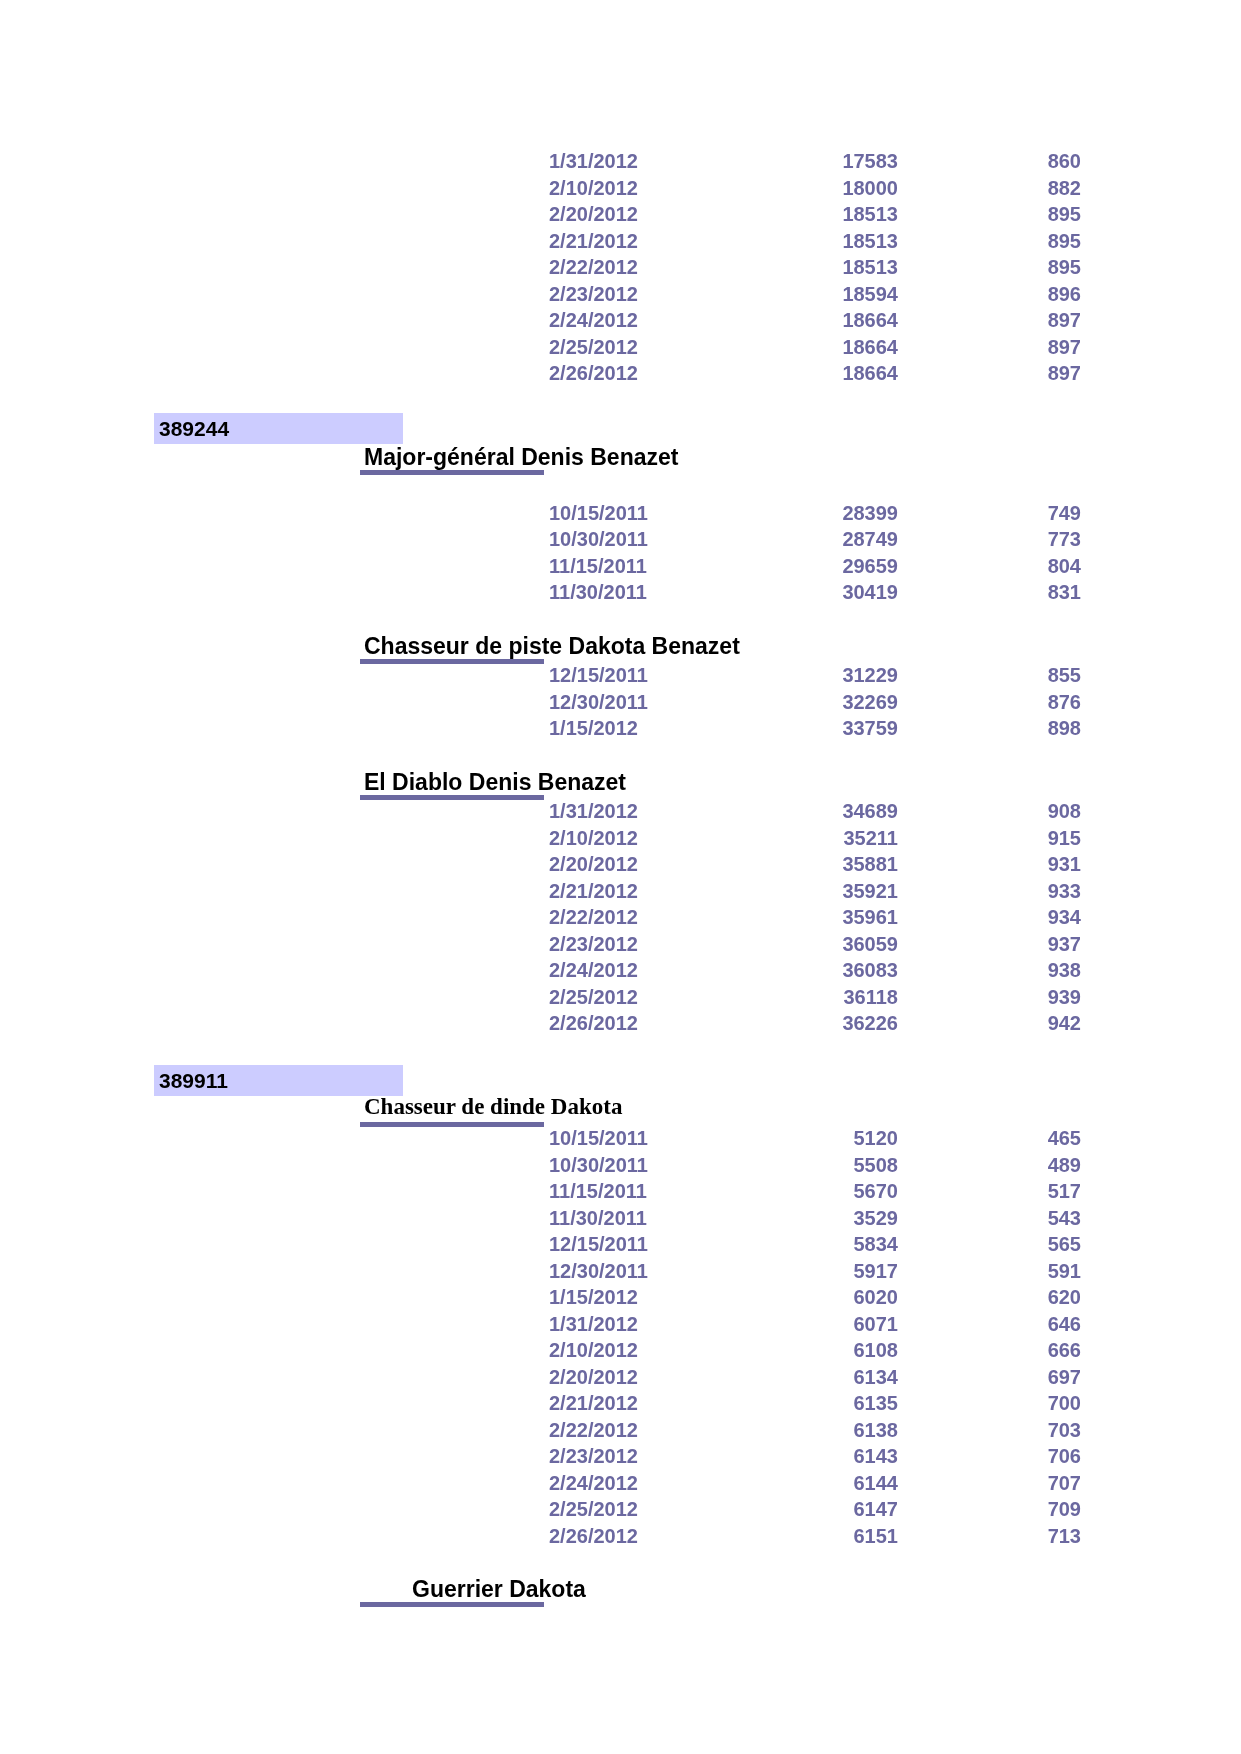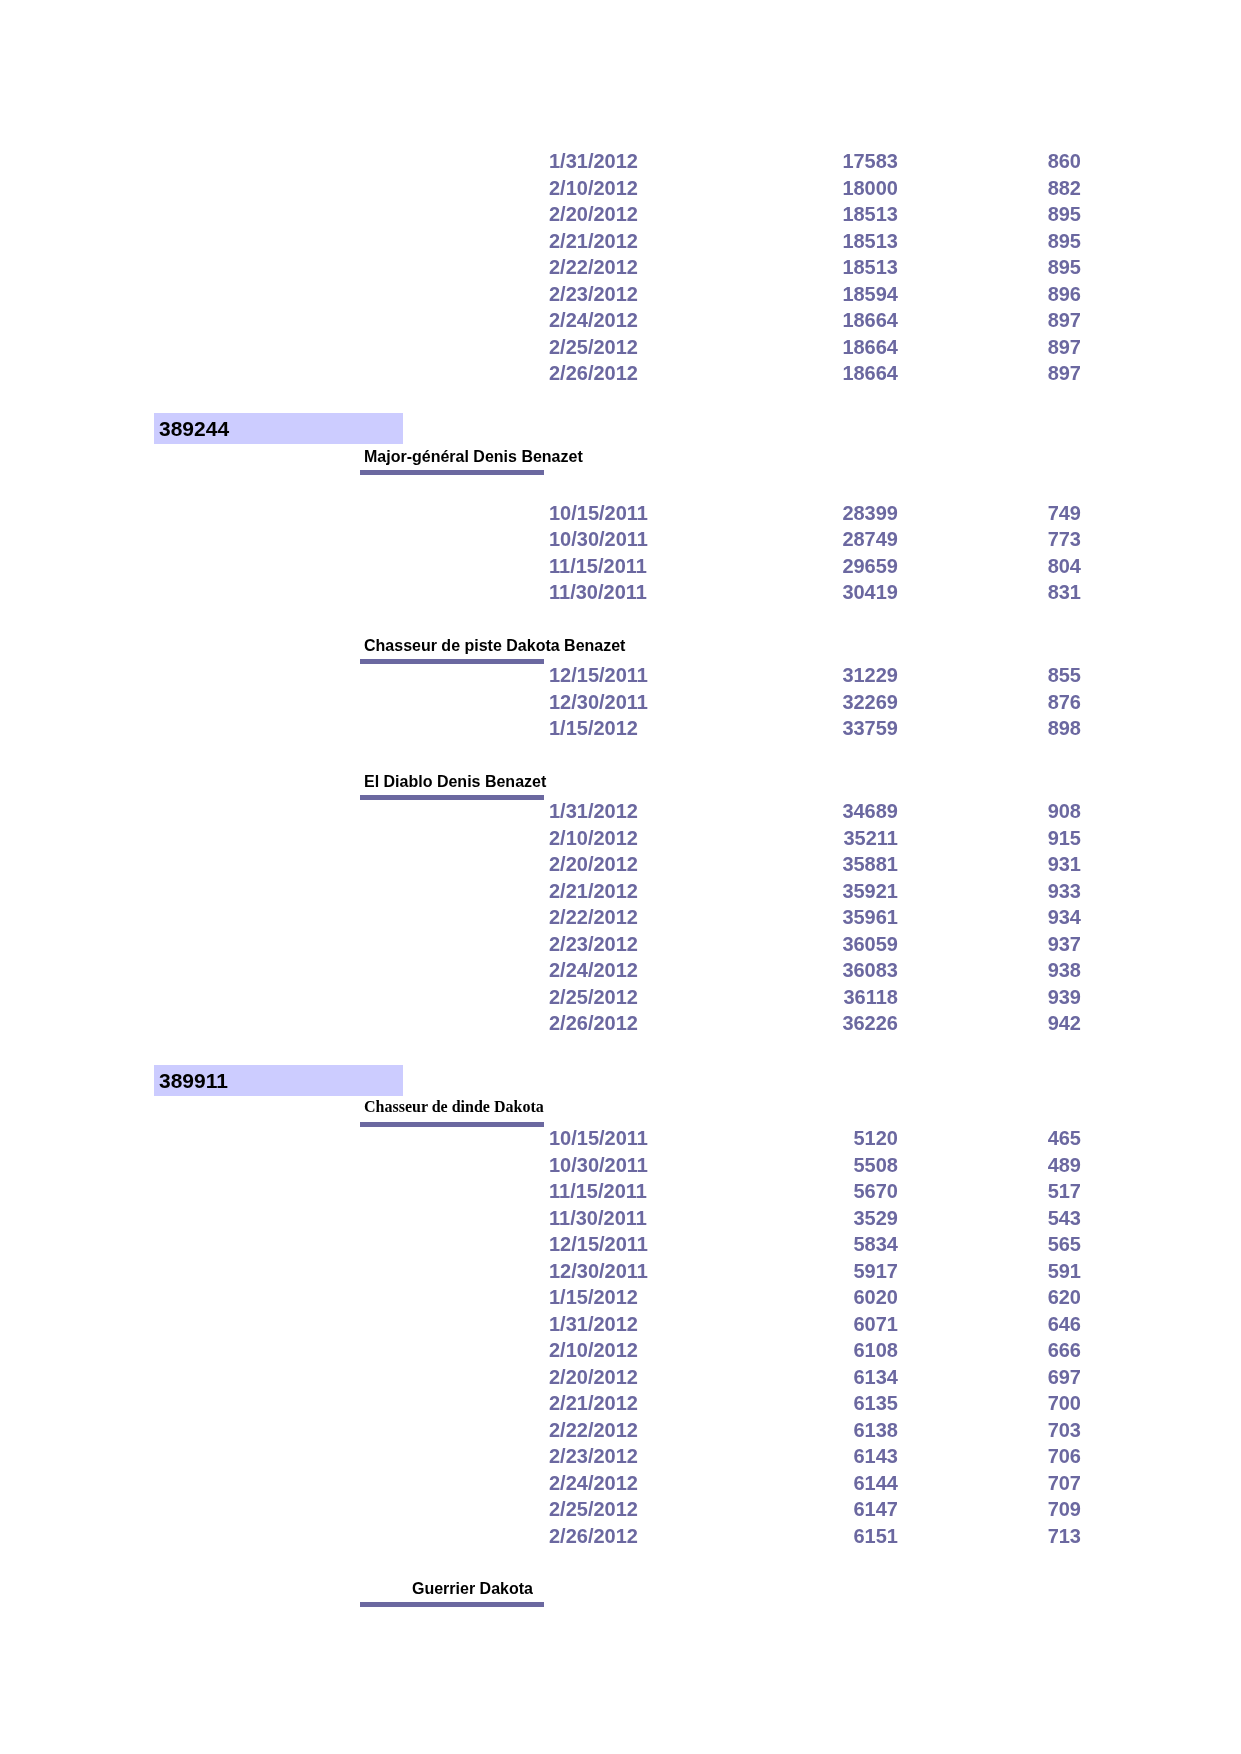--- a/index.html
+++ b/index.html
@@ -15,21 +15,21 @@
     .row .date { position: absolute; left: 549px; }
     .row .v1 { position: absolute; right: calc(1241px - 898px); text-align: left; }
     .row .v2 { position: absolute; right: calc(1241px - 1081px); text-align: right; }
     .group-header {
       position: absolute; left: 110px; width: 249px; height: 31px;
       background: #ccccff; font-weight: bold; font-size: 21px; color: #000;
       line-height: 31px; padding-left: 5px; box-sizing: border-box; margin-left: 44px;
     }
     .sub-header {
       position: absolute; left: 364px; height: 28px; font-weight: bold;
-      font-size: 16px; color: #000; line-height: 28px; white-space: nowrap;
+      font-size: 23px; color: #000; line-height: 28px; white-space: nowrap;
     }
     .sub-underline {
       position: absolute; left: 360px; width: 184px; height: 5px; background: #6b68a0;
     }
   </style>
 </head>
 <body>
 
 <div class="page" id="page">
     <div class="row" style="top: 148px;">

